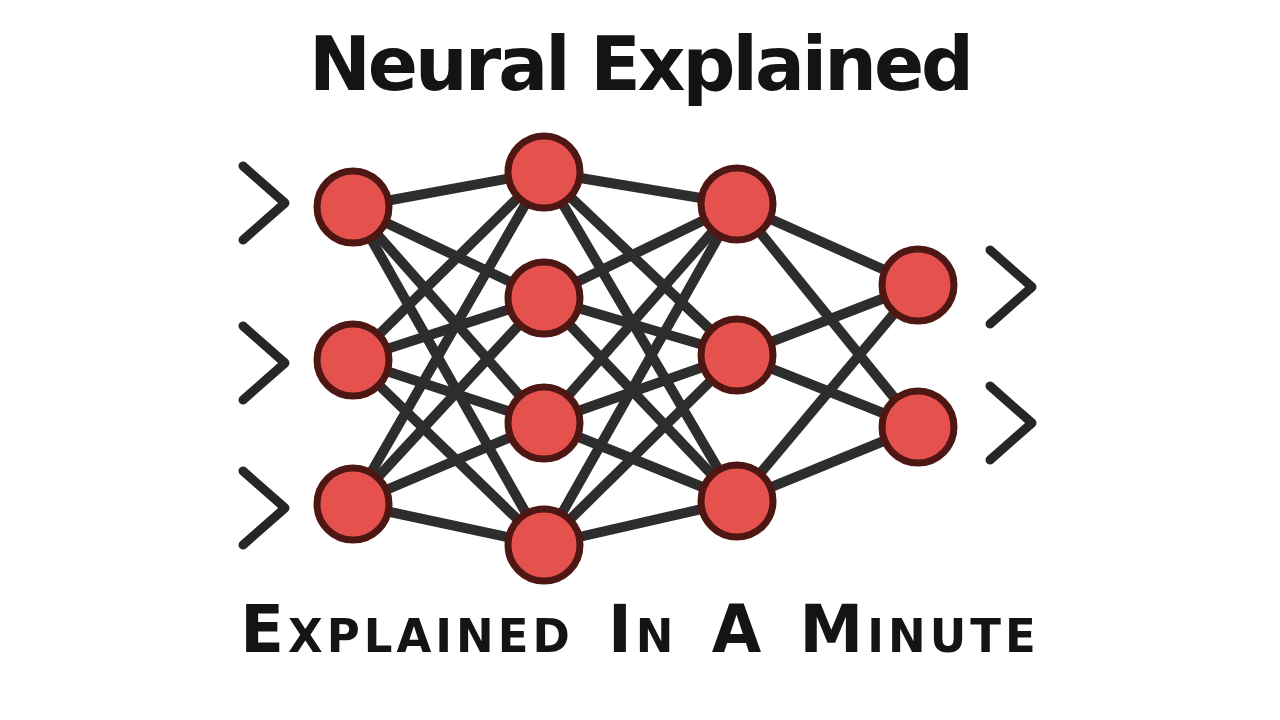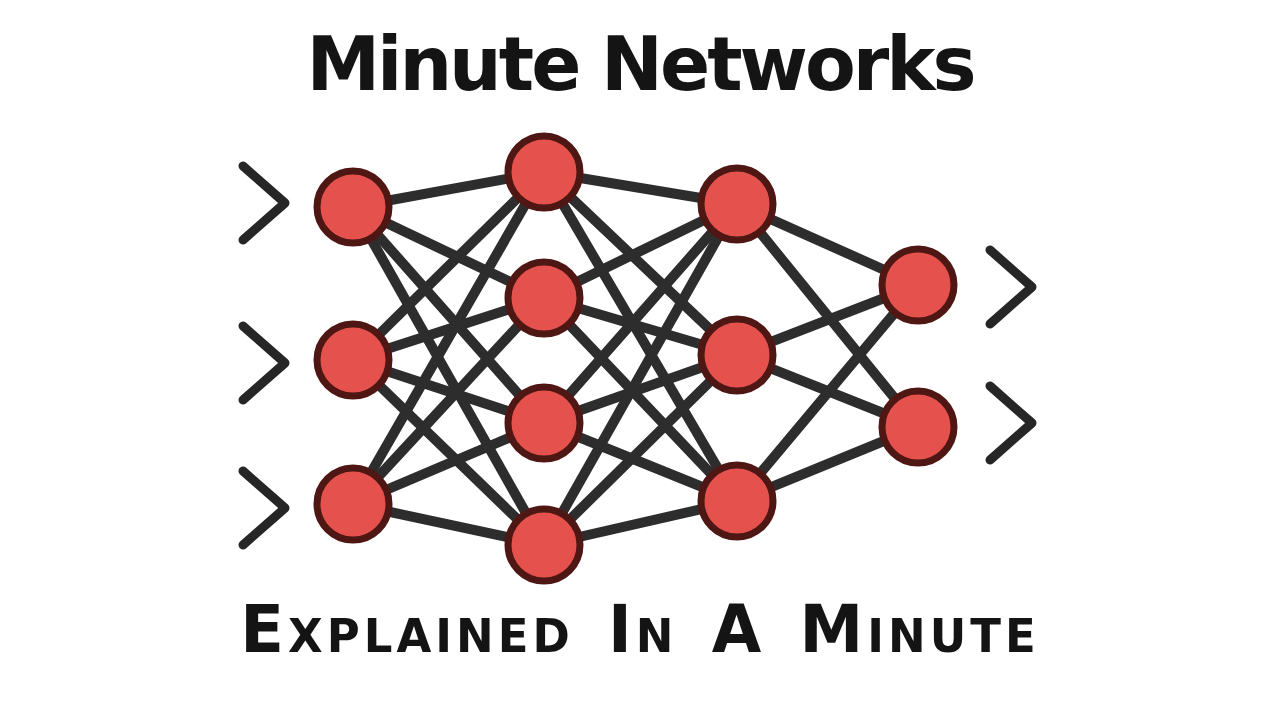--- a/index.html
+++ b/index.html
@@ -98,16 +98,16 @@
       <circle cx="737" cy="501" r="36" fill="#e5524e" stroke="#4f1714" stroke-width="7"></circle>
       <circle cx="918" cy="285" r="36" fill="#e5524e" stroke="#4f1714" stroke-width="7"></circle>
       <circle cx="918" cy="427" r="36" fill="#e5524e" stroke="#4f1714" stroke-width="7"></circle>
       <path d="M 243 166 L 285 203 L 243 240" fill="none" stroke="#262626" stroke-width="9" stroke-linecap="round" stroke-linejoin="round"></path>
       <path d="M 243 326 L 285 363 L 243 400" fill="none" stroke="#262626" stroke-width="9" stroke-linecap="round" stroke-linejoin="round"></path>
       <path d="M 243 471 L 285 508 L 243 545" fill="none" stroke="#262626" stroke-width="9" stroke-linecap="round" stroke-linejoin="round"></path>
       <path d="M 990 250 L 1032 287 L 990 324" fill="none" stroke="#262626" stroke-width="9" stroke-linecap="round" stroke-linejoin="round"></path>
       <path d="M 990 386 L 1032 423 L 990 460" fill="none" stroke="#262626" stroke-width="9" stroke-linecap="round" stroke-linejoin="round"></path>
     </svg>
 
-  <div class="title">Minute Networks</div>
+  <div class="title">Neural Explained</div>
 
   <div class="subtitle">Explained In A Minute</div>
 </div>
 
 </body></html>

